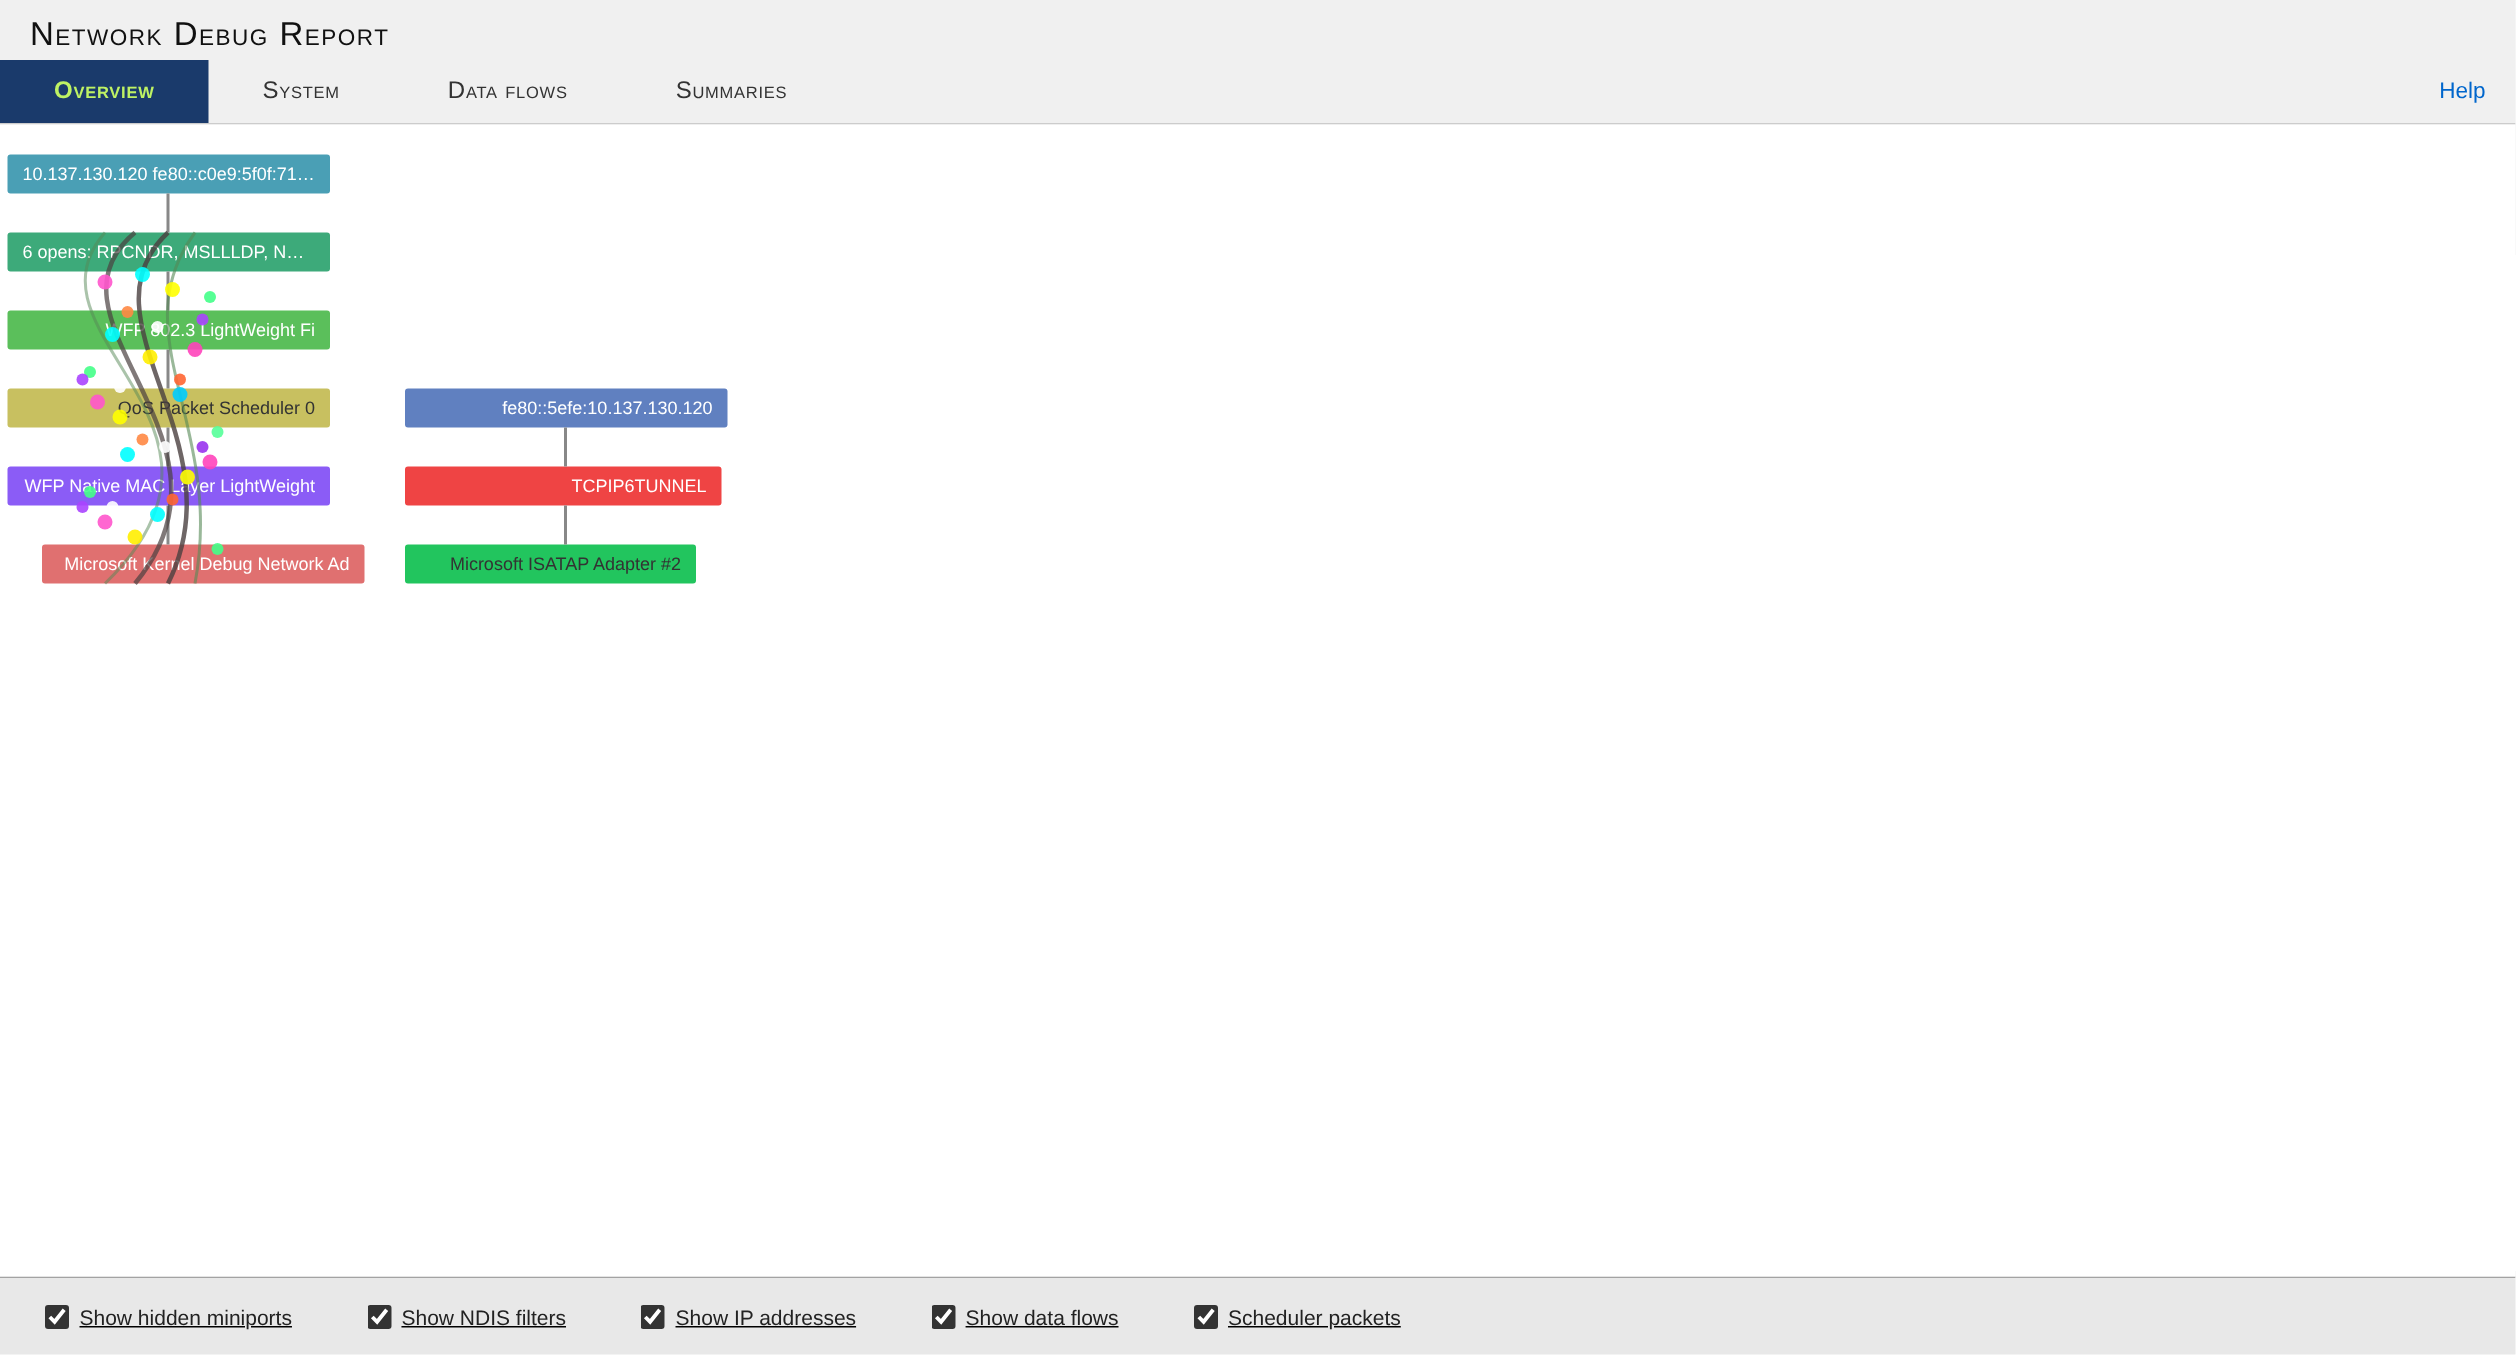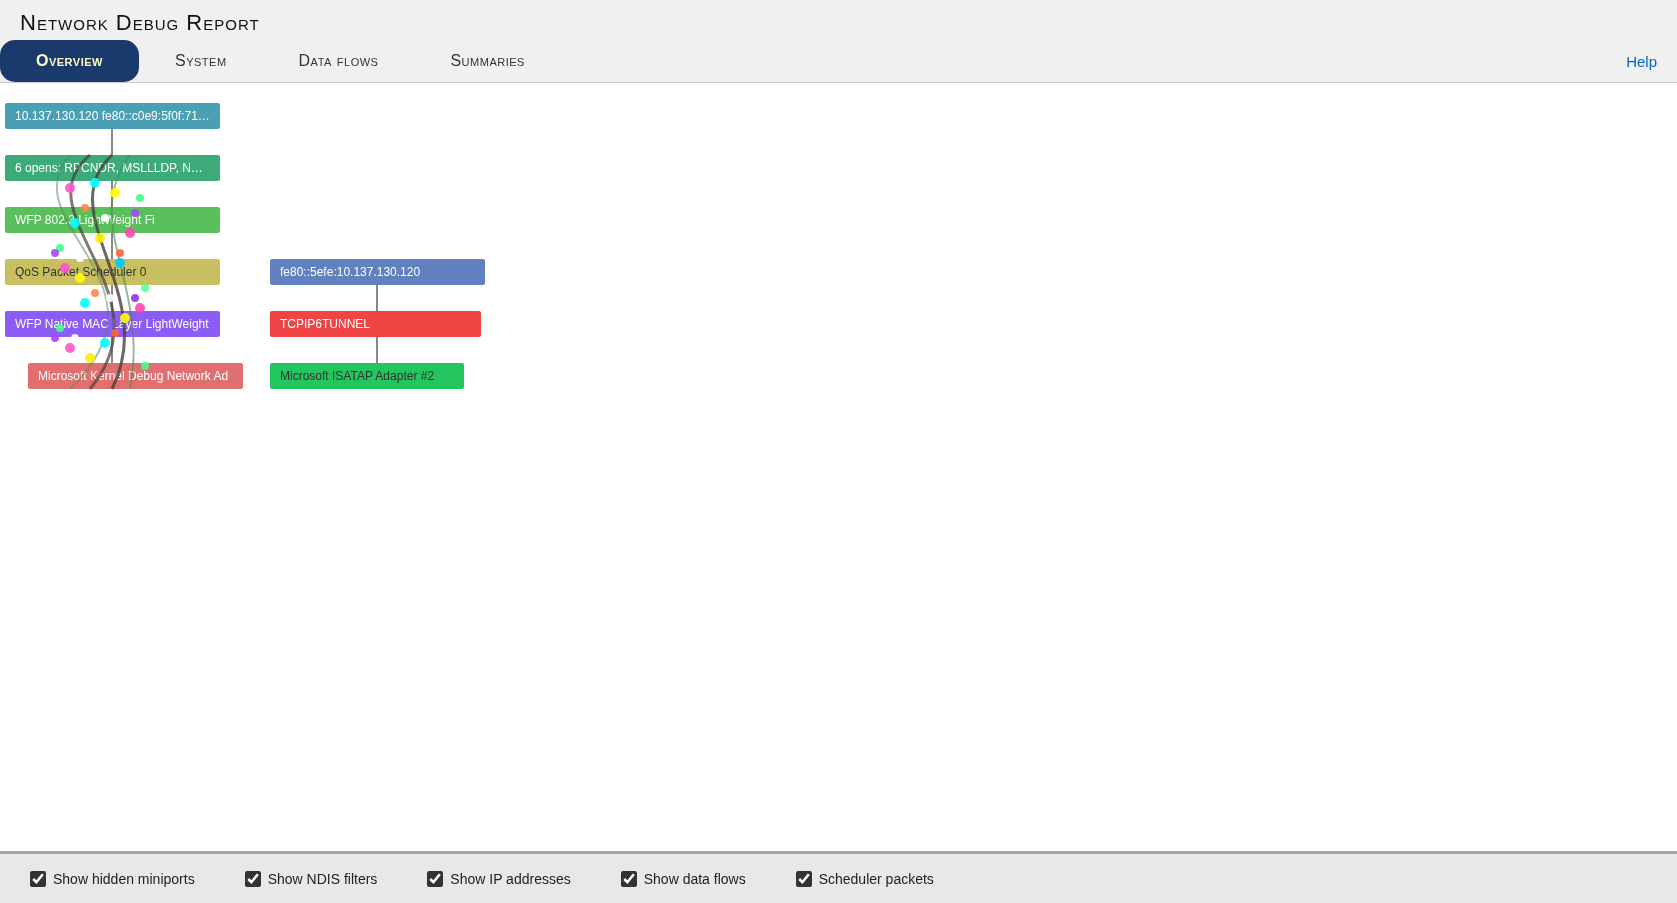--- a/index.html
+++ b/index.html
@@ -39,23 +39,22 @@
       font-variant: small-caps;
       font-weight: 400;
       color: #333;
       cursor: pointer;
       letter-spacing: 0.5px;
       border: none;
       background: transparent;
     }
     .nav-tab.active {
       background: #1a3a6b;
-      color: #fef9c3;
+      color: #bef264;
       font-weight: 600;
-      border-radius: 15px;
     }
     .help-link {
       position: absolute;
       right: 20px;
       top: 50%;
       transform: translateY(-50%);
       color: #0066cc;
       font-size: 15px;
       text-decoration: none;
       cursor: pointer;
@@ -69,20 +68,21 @@
       overflow: hidden;
     }
 
     
     .diagram-area {
       position: absolute;
       top: 10px;
       left: 0;
       right: 0;
       bottom: 60px;
+      text-align: right;
     }
 
     
     .node-box {
       position: absolute;
       padding: 6px 10px;
       font-size: 12px;
       color: #fff;
       font-weight: 500;
       white-space: nowrap;
@@ -98,25 +98,26 @@
       top: 0; left: 0;
       width: 100%;
       height: 100%;
       pointer-events: none;
     }
 
     
     .footer-bar {
       height: 52px;
       background: #e8e8e8;
-      border-top: 3px solid #a3a3a3;
+      border-top: 1px solid #a3a3a3;
       display: flex;
       align-items: center;
       padding: 0 30px;
       gap: 0;
+      text-decoration: underline;
     }
     .checkbox-item {
       display: flex;
       align-items: center;
       gap: 7px;
       font-size: 14px;
       color: #222;
       cursor: pointer;
       margin-right: 50px;
     }

